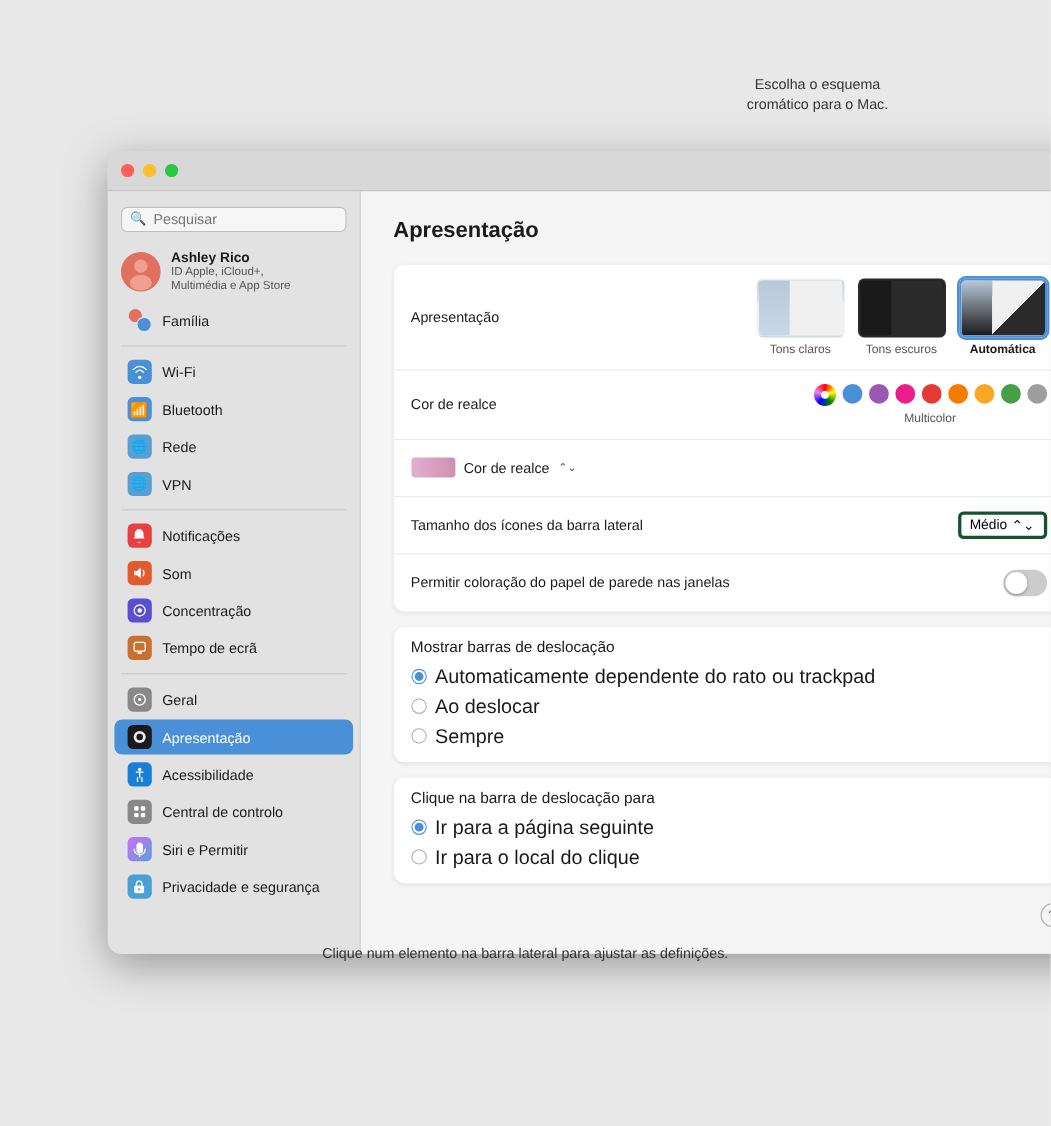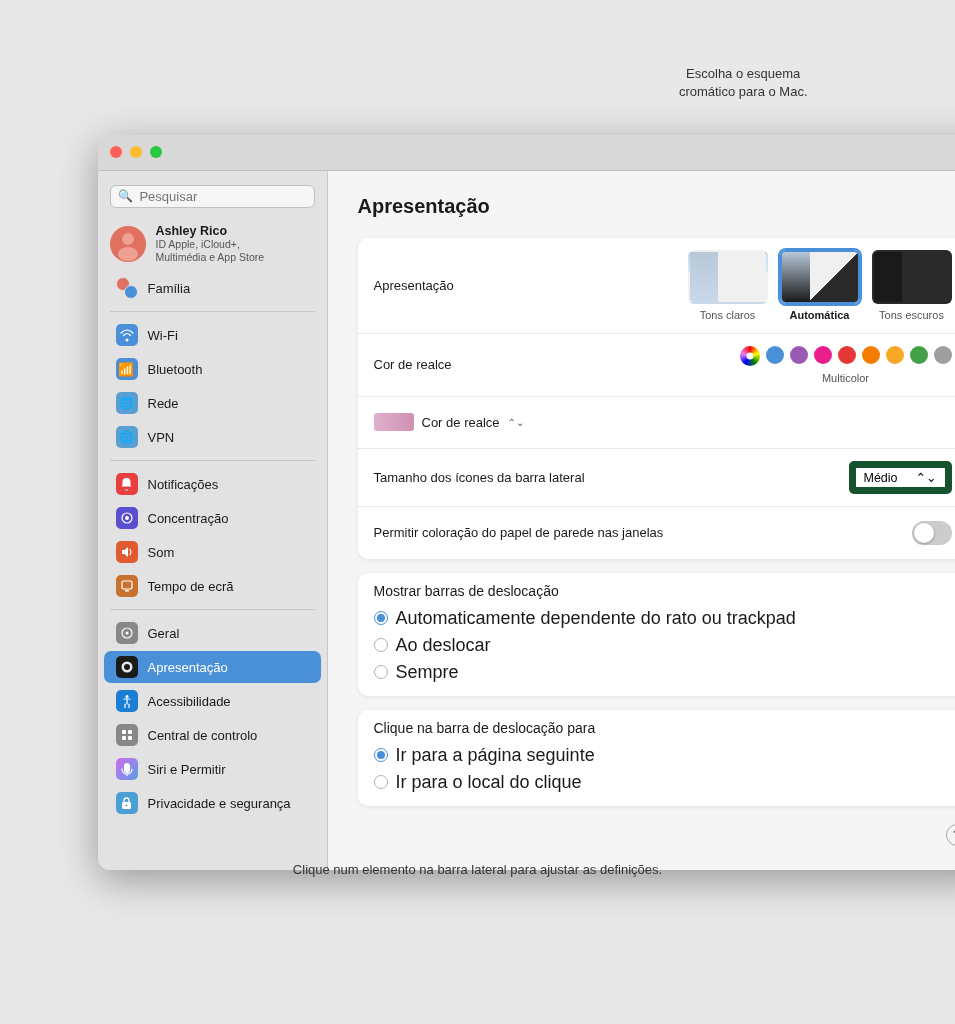--- a/index.html
+++ b/index.html
@@ -465,24 +465,24 @@
     }
 
     .dropdown-arrow {
       font-size: 10px;
       color: #555;
     }
 
     
     .size-dropdown {
       display: flex;
-      align-items: flex-end;
-      gap: 18px;
+      align-items: flex-start;
+      gap: 4px;
       background: white;
-      border: 7px solid #14532d;
+      border: 3px solid #14532d;
       border-radius: 5px;
       padding: 2px 8px;
       font-size: 12.5px;
       cursor: pointer;
     }
 
     
     .toggle {
       width: 40px;
       height: 24px;
@@ -661,37 +661,37 @@
           <div class="sidebar-icon icon-notifications">
             <svg width="13" height="14" viewBox="0 0 13 14" fill="white">
               <path d="M6.5 1a4 4 0 00-4 4v3l-1 1.5h10l-1-1.5V5a4 4 0 00-4-4z"></path>
               <path d="M5.5 12.5a1 1 0 002 0" stroke="white" stroke-width="0.8" fill="none"></path>
             </svg>
           </div>
           <span>Notificações</span>
         </div>
 
         <div class="sidebar-group-item">
+          <div class="sidebar-icon icon-sound">
+            <svg width="14" height="14" viewBox="0 0 14 14" fill="white">
+              <path d="M2 5h2.5l3.5-3v10L4.5 9H2V5z"></path>
+              <path d="M10 4.5c1.2 1 1.2 4 0 5" stroke="white" stroke-width="1.2" fill="none" stroke-linecap="round"></path>
+            </svg>
+          </div>
+          <span>Som</span>
+        </div>
+
+        <div class="sidebar-group-item">
           <div class="sidebar-icon icon-focus">
             <svg width="14" height="14" viewBox="0 0 14 14" fill="white">
               <circle cx="7" cy="7" r="5" stroke="white" stroke-width="1.2" fill="none"></circle>
               <circle cx="7" cy="7" r="2" fill="white"></circle>
             </svg>
           </div>
           <span>Concentração</span>
-        </div>
-
-        <div class="sidebar-group-item">
-          <div class="sidebar-icon icon-sound">
-            <svg width="14" height="14" viewBox="0 0 14 14" fill="white">
-              <path d="M2 5h2.5l3.5-3v10L4.5 9H2V5z"></path>
-              <path d="M10 4.5c1.2 1 1.2 4 0 5" stroke="white" stroke-width="1.2" fill="none" stroke-linecap="round"></path>
-            </svg>
-          </div>
-          <span>Som</span>
         </div>
 
         <div class="sidebar-group-item">
           <div class="sidebar-icon icon-screentime">
             <svg width="14" height="14" viewBox="0 0 14 14" fill="white">
               <rect x="2" y="2" width="10" height="8" rx="1.5" stroke="white" stroke-width="1.2" fill="none"></rect>
               <rect x="5" y="11" width="4" height="1.5" rx="0.5" fill="white"></rect>
             </svg>
           </div>
           <span>Tempo de ecrã</span>
@@ -782,47 +782,47 @@
                       <div class="thumb-dot dot-yellow"></div>
                       <div class="thumb-dot dot-green"></div>
                     </div>
                     <div class="thumb-sidebar"></div>
                     <div class="thumb-main"></div>
                   </div>
                   <span class="thumb-label">Tons claros</span>
                 </div>
 
                 <div class="appearance-option">
+                  <div class="appearance-thumb thumb-dark">
+                    <div class="thumb-topbar"></div>
+                    <div class="thumb-dots">
+                      <div class="thumb-dot dot-red"></div>
+                      <div class="thumb-dot dot-yellow"></div>
+                      <div class="thumb-dot dot-green"></div>
+                    </div>
+                    <div class="thumb-sidebar"></div>
+                    <div class="thumb-main"></div>
+                  </div>
+                  <span class="thumb-label">Tons escuros</span>
+                </div>
+
+                <div class="appearance-option">
                   <div class="appearance-thumb thumb-auto selected">
                     <div class="thumb-topbar"></div>
                     <div class="thumb-dots">
                       <div class="thumb-dot dot-red"></div>
                       <div class="thumb-dot dot-yellow"></div>
                       <div class="thumb-dot dot-green"></div>
                     </div>
                     <div class="thumb-sidebar"></div>
                     <div class="thumb-main"></div>
                   </div>
                   <span class="thumb-label selected-label">Automática</span>
                 </div>
 
-                <div class="appearance-option">
-                  <div class="appearance-thumb thumb-dark">
-                    <div class="thumb-topbar"></div>
-                    <div class="thumb-dots">
-                      <div class="thumb-dot dot-red"></div>
-                      <div class="thumb-dot dot-yellow"></div>
-                      <div class="thumb-dot dot-green"></div>
-                    </div>
-                    <div class="thumb-sidebar"></div>
-                    <div class="thumb-main"></div>
-                  </div>
-                  <span class="thumb-label">Tons escuros</span>
-                </div>
-
               </div>
             </div>
           </div>
 
           <div class="settings-row" style="flex-direction: column; align-items: flex-start; gap: 6px;">
             <div style="display:flex; width:100%; align-items:center;">
               <span class="row-label">Cor de realce</span>
               <div style="display:flex; flex-direction:column; align-items:center; gap:3px;">
                 <div class="accent-color-row">
 

